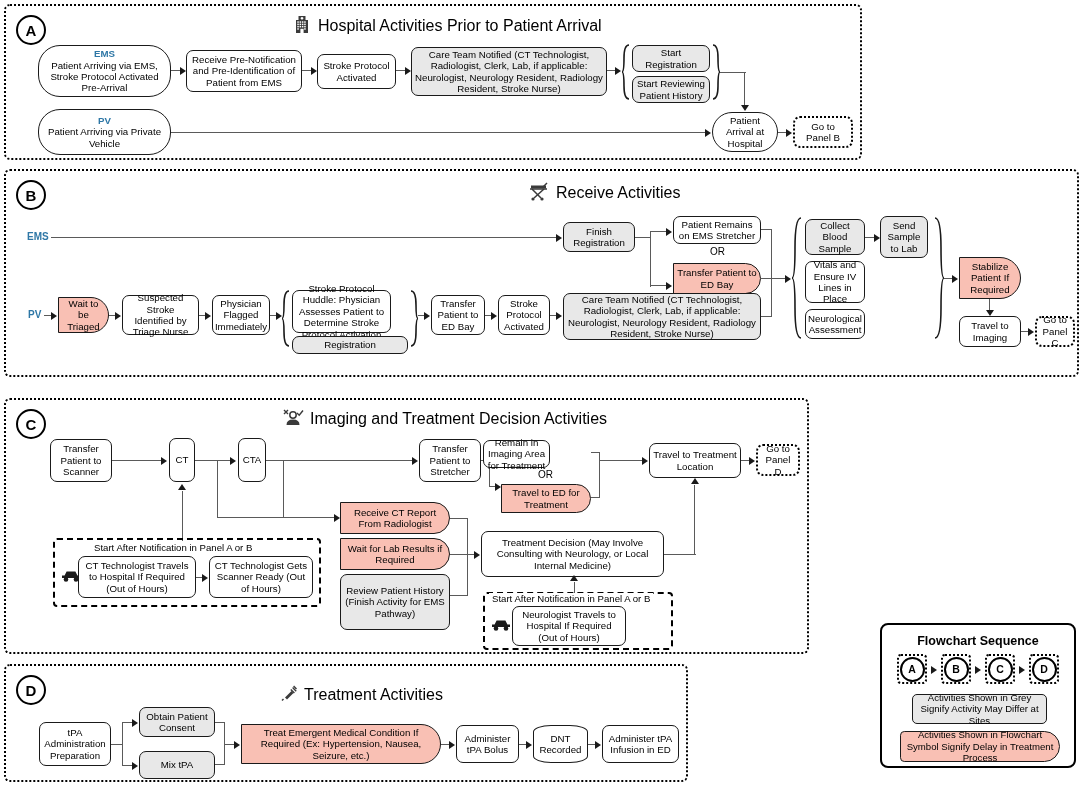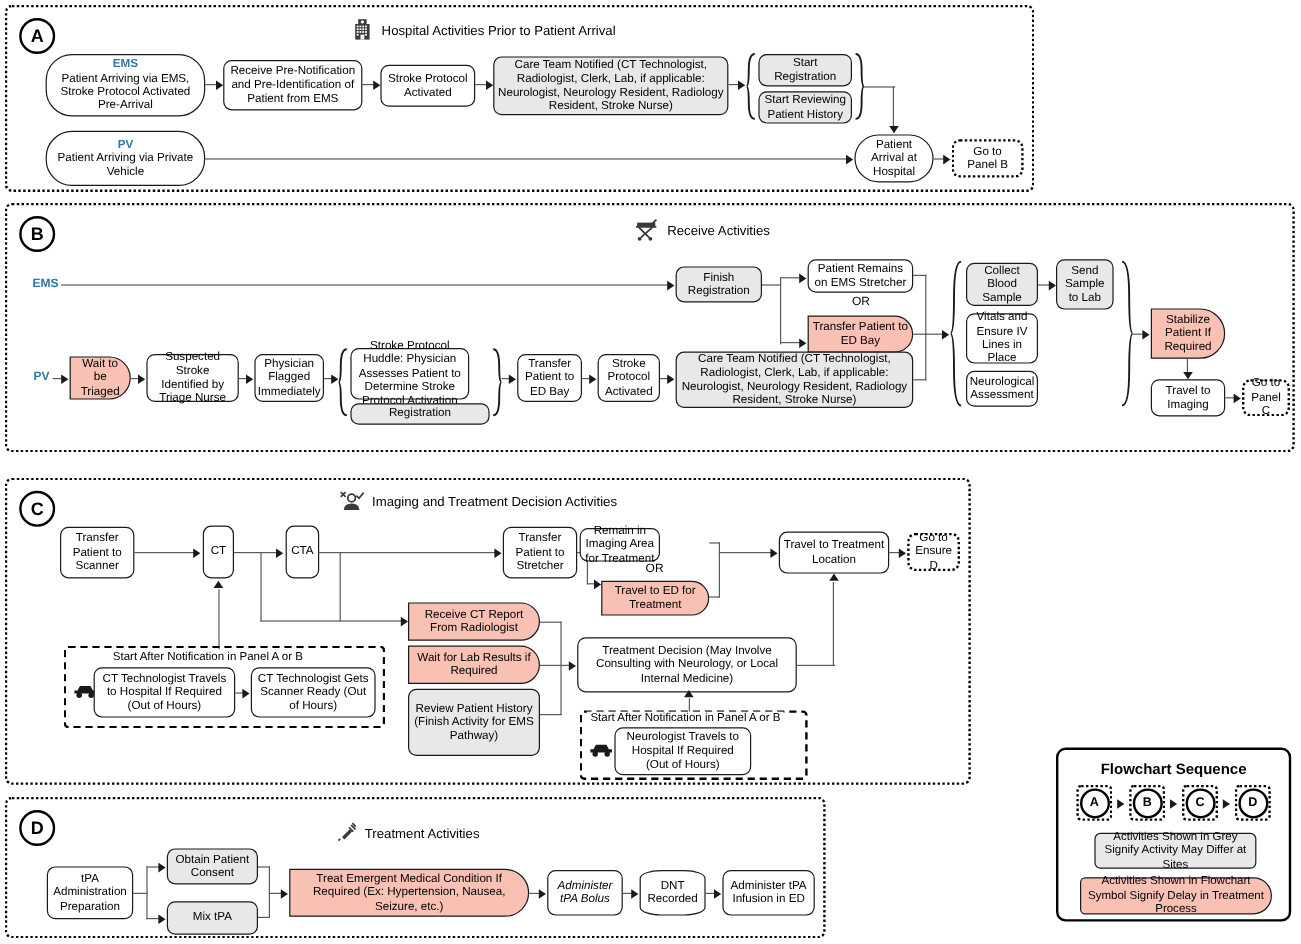--- a/index.html
+++ b/index.html
@@ -3,21 +3,21 @@
 <meta charset="utf-8">
 <style>
   html,body{margin:0;padding:0;background:#fff;}
   body{width:1084px;height:787px;position:relative;font-family:"Liberation Sans","DejaVu Sans",sans-serif;color:#000;overflow:hidden;}
   #root{position:relative;width:1084px;height:787px;}
 
   .panel{position:absolute;border:2px dotted #000;border-radius:6px;box-sizing:border-box;}
   .panel-letter{position:absolute;width:26px;height:26px;border:2px solid #000;border-radius:50%;
       display:flex;align-items:center;justify-content:center;font-weight:bold;font-size:15px;background:#fff;}
   .panel-title{position:absolute;font-size:13.5px;white-space:nowrap;display:flex;align-items:center;gap:6px;}
-  .panel-title .ttxt{font-size:11px;}
+  .panel-title .ttxt{font-size:16px;}
 
   
   .node{position:absolute;box-sizing:border-box;border:1.6px solid #1a1a1a;border-radius:7px;background:#fff;
         display:flex;align-items:center;justify-content:center;text-align:center;
         font-size:9.7px;line-height:11.4px;padding:1px 3px;}
   .node.grey{background:#e8e8e8;}
   .node.pink{background:#f9c0b4;}
   .node.stadium{border-radius:22px;}
   .node.dashed{border:2px dotted #000;background:#fff;}
   .node.delay{border-radius:0 22px 22px 0;}
@@ -370,21 +370,21 @@
   <div class="ln lnh" style="left:585px;top:97px;width:9px;"></div>
   <div class="ln lnh" style="left:593px;top:60px;width:44px;"></div>
   <div class="arr arr-r" style="left:636px;top:57px;"></div>
 
   <div class="node" style="left:643px;top:43px;width:92px;height:35px;">
     <span>Travel to Treatment Location</span>
   </div>
   <div class="ln lnh" style="left:735px;top:60px;width:9px;"></div>
   <div class="arr arr-r" style="left:743px;top:57px;"></div>
   <div class="node dashed" style="left:750px;top:44px;width:44px;height:32px;">
-    <span>Go to Ensure D</span>
+    <span>Go to Panel D</span>
   </div>
 
   <div class="ln lnv" style="left:176px;top:91px;height:50px;"></div>
   <div class="arr arr-u" style="left:172px;top:84px;"></div>
   <div class="grp" style="left:47px;top:138px;width:268px;height:69px;"></div>
   <div class="grp-title" style="left:85px;top:142px;">Start After Notification in Panel A or B</div>
   <span class="ico" style="position:absolute;left:54px;top:169px;">
     <svg width="22" height="14" viewBox="0 0 22 14">
       <path d="M2 9 L2 6.4 L4.6 6.4 L6.6 2.6 L15.4 2.6 L17.4 6.4 L20 6.4 L20 9 Z" fill="#1a1a1a"></path>
       <circle cx="6" cy="10.4" r="2.3" fill="#1a1a1a"></circle>
@@ -477,21 +477,21 @@
   <div class="ln lnh" style="left:209px;top:98px;width:10px;"></div>
   <div class="ln lnh" style="left:218px;top:78px;width:11px;"></div>
   <div class="arr arr-r" style="left:228px;top:75px;"></div>
 
   <div class="node pink delay" style="left:235px;top:58px;width:200px;height:40px;">
     <span>Treat Emergent Medical Condition If Required (Ex: Hypertension, Nausea, Seizure, etc.)</span>
   </div>
   <div class="ln lnh" style="left:435px;top:78px;width:9px;"></div>
   <div class="arr arr-r" style="left:443px;top:75px;"></div>
 
-  <div class="node" style="left:450px;top:59px;width:63px;height:38px;font-style:italic;">
+  <div class="node" style="left:450px;top:59px;width:63px;height:38px;">
     <span>Administer tPA Bolus</span>
   </div>
   <div class="ln lnh" style="left:513px;top:78px;width:8px;"></div>
   <div class="arr arr-r" style="left:520px;top:75px;"></div>
 
   <div class="node" style="left:527px;top:59px;width:55px;height:38px;border-radius:18px/7px;">
     <span>DNT Recorded</span>
   </div>
   <div class="ln lnh" style="left:582px;top:78px;width:8px;"></div>
   <div class="arr arr-r" style="left:589px;top:75px;"></div>

